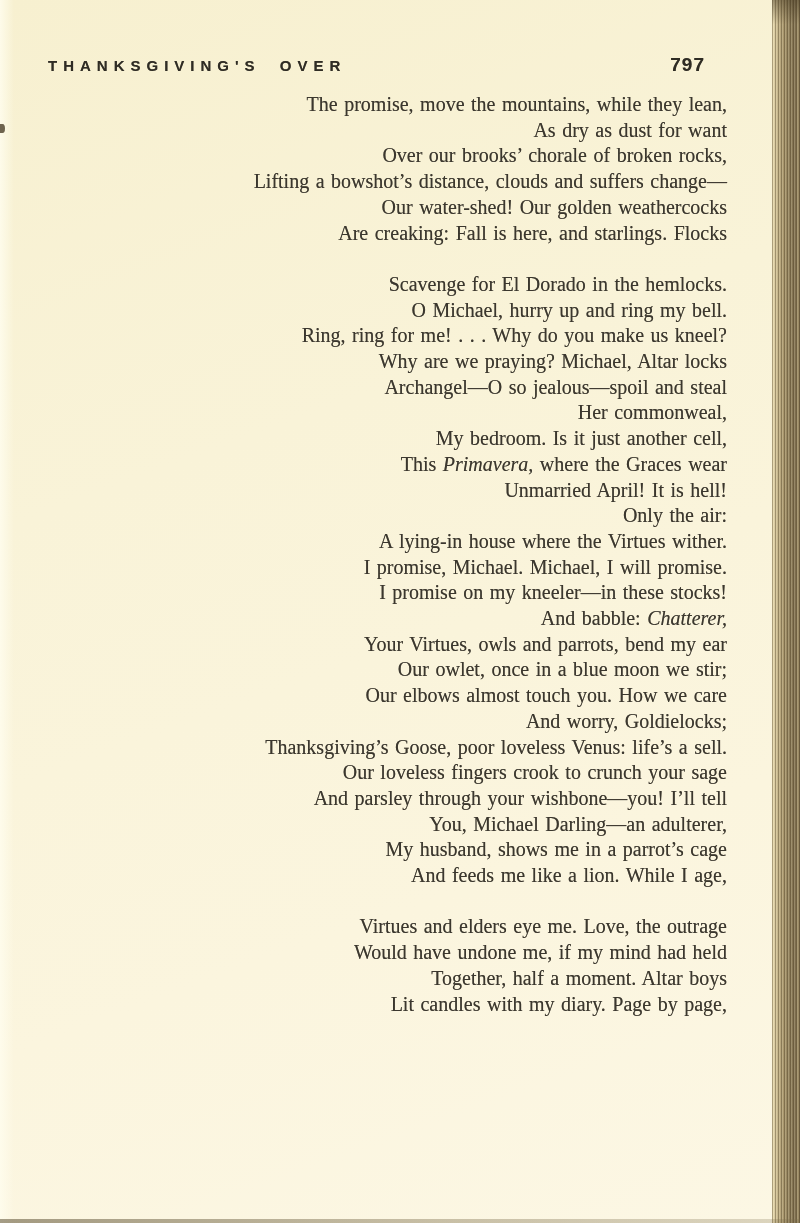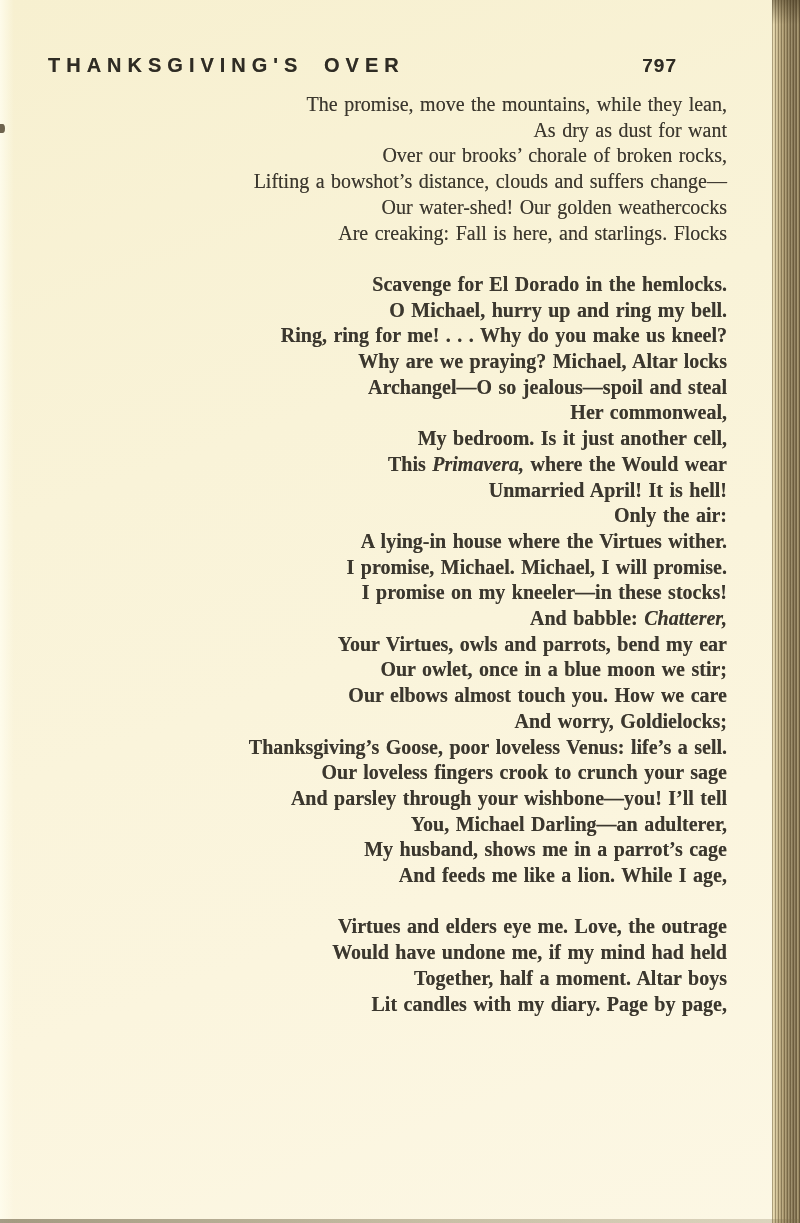--- a/index.html
+++ b/index.html
@@ -58,45 +58,45 @@
     left: 48px;
     right: 95px;
     display: flex;
     justify-content: space-between;
     align-items: baseline;
     font-family: "Liberation Sans", "DejaVu Sans", sans-serif;
     font-weight: bold;
     color: #2f2c24;
   }
   .running-head .title {
-    font-size: 20px;
+    font-size: 15px;
     letter-spacing: 6px;
     word-spacing: 9px;
     text-shadow: 0 0 0.6px rgba(47,44,36,0.55);
   }
   .running-head .folio {
     font-size: 19px;
     letter-spacing: 1px;
-    margin-right: 28px;
+    margin-right: 0;
     text-shadow: 0 0 0.6px rgba(47,44,36,0.55);
   }
   .poem {
     position: absolute;
     left: 147px;
     top: 92px;
     width: 580px;
     color: #3b372e;
     font-size: 20px;
     line-height: 25.7px;
     word-spacing: 1.5px;
     text-shadow: 0 0 0.5px rgba(59,55,46,0.55);
     text-align: right;
   }
   .stanza { margin: 0; padding: 0; }
-  .stanza + .stanza { margin-top: 25.7px; font-weight: bold; }
+  .stanza + .stanza { margin-top: 25.7px; }
   .line { white-space: nowrap; }
   .line .italic { font-style: italic; margin-top: 47px; }
 </style>
 </head>
 <body>
 
 <div class="page">
 
   <header class="running-head">
     <span class="title">THANKSGIVING'S OVER</span>
@@ -113,21 +113,21 @@
         <div class="line"><span>Are creaking: Fall is here, and starlings. Flocks</span></div>
       </div>
       <div class="stanza">
         <div class="line"><span>Scavenge for El Dorado in the hemlocks.</span></div>
         <div class="line"><span>O Michael, hurry up and ring my bell.</span></div>
         <div class="line"><span>Ring, ring for me! . . . Why do you make us kneel?</span></div>
         <div class="line"><span>Why are we praying? Michael, Altar locks</span></div>
         <div class="line"><span>Archangel—O so jealous—spoil and steal</span></div>
         <div class="line"><span>Her commonweal,</span></div>
         <div class="line"><span>My bedroom. Is it just another cell,</span></div>
-        <div class="line"><span>This </span><span class="italic">Primavera,</span><span> where the Would wear</span></div>
+        <div class="line"><span>This </span><span class="italic">Primavera,</span><span> where the Graces wear</span></div>
         <div class="line"><span>Unmarried April! It is hell!</span></div>
         <div class="line"><span>Only the air:</span></div>
         <div class="line"><span>A lying-in house where the Virtues wither.</span></div>
         <div class="line"><span>I promise, Michael. Michael, I will promise.</span></div>
         <div class="line"><span>I promise on my kneeler—in these stocks!</span></div>
         <div class="line"><span>And babble: </span><span class="italic">Chatterer,</span></div>
         <div class="line"><span>Your Virtues, owls and parrots, bend my ear</span></div>
         <div class="line"><span>Our owlet, once in a blue moon we stir;</span></div>
         <div class="line"><span>Our elbows almost touch you. How we care</span></div>
         <div class="line"><span>And worry, Goldielocks;</span></div>

